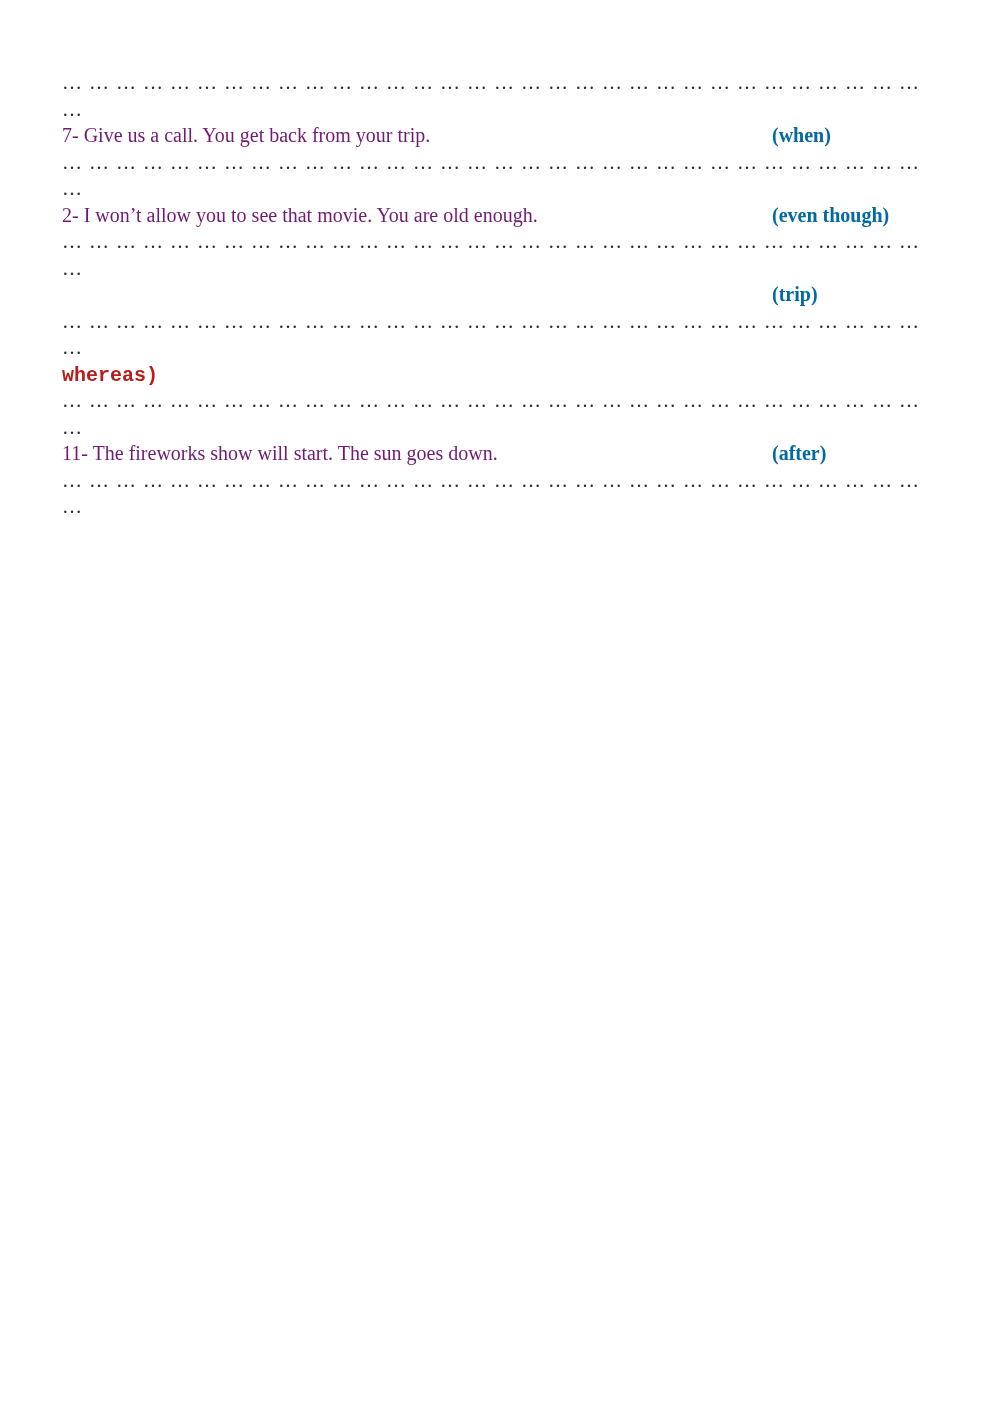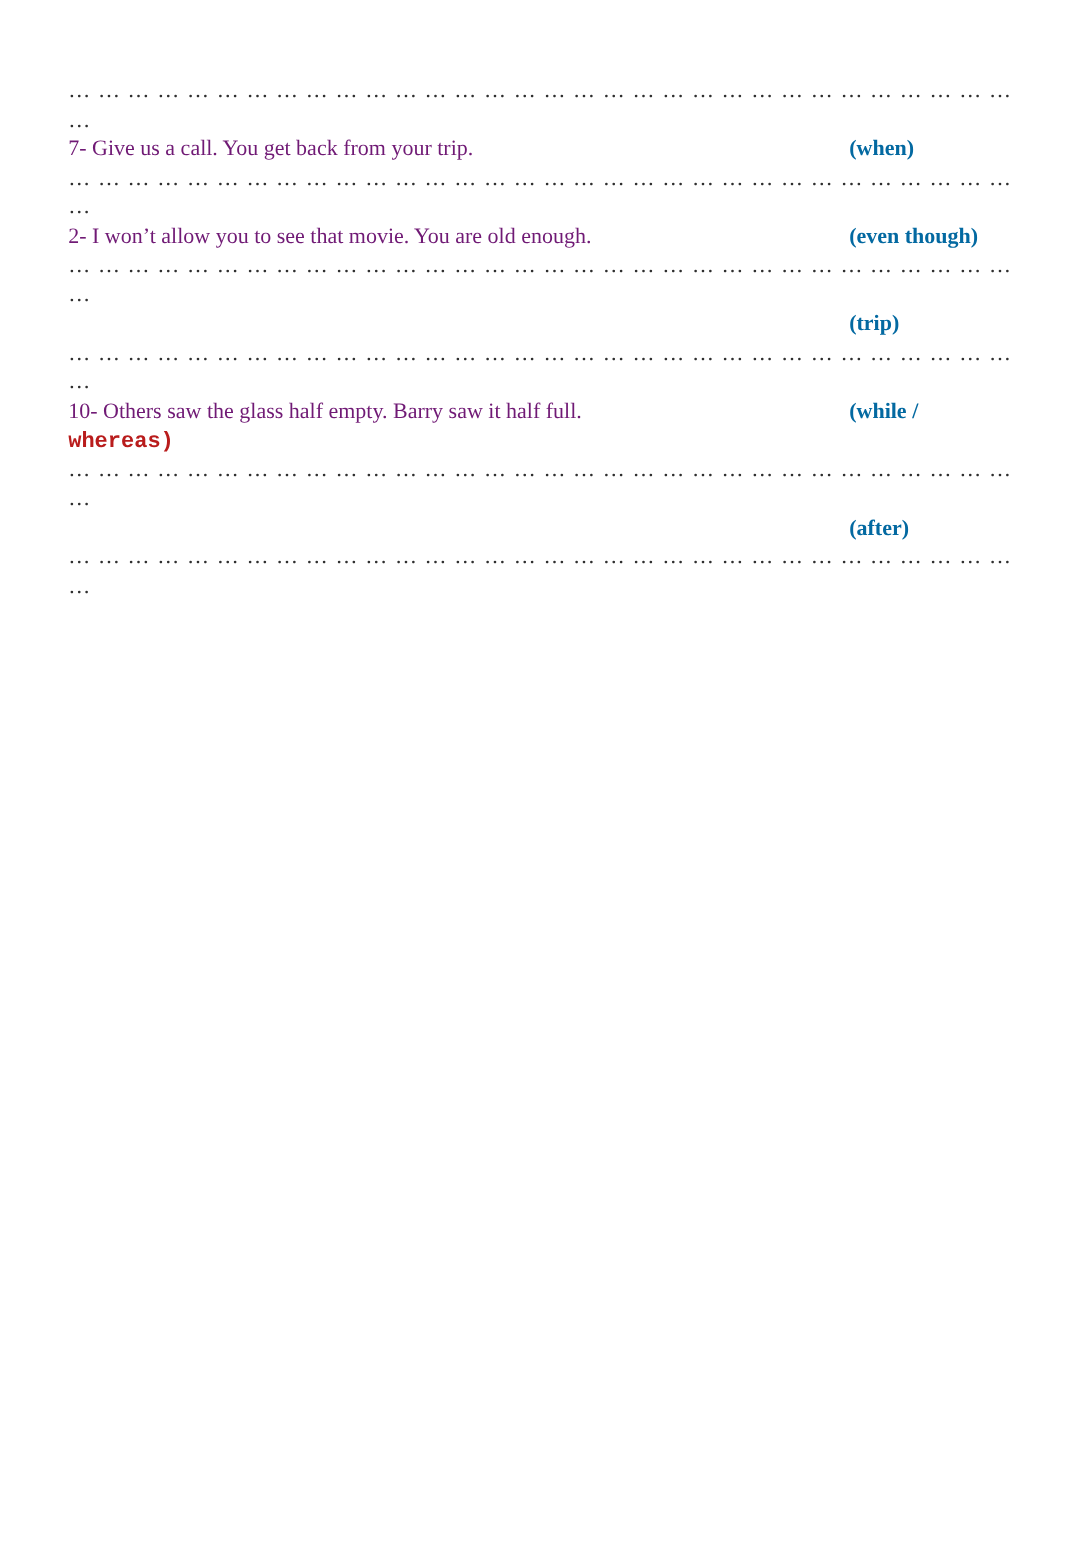--- a/index.html
+++ b/index.html
@@ -73,29 +73,26 @@
     <div class="row dots-row">… … … … … … … … … … … … … … … … … … … … … … … … … … … … … … … … … … … … … … … … … … … … … … … … … …</div>
     <div class="row dots-row">…</div>
 
     <div class="row">
       <span class="conj">(trip)</span>
     </div>
     <div class="row dots-row">… … … … … … … … … … … … … … … … … … … … … … … … … … … … … … … … … … … … … … … … … … … … … … … … … …</div>
     <div class="row dots-row">…</div>
 
     <div class="row">
-      <span class="sentence">10- Others saw the glass half empty. Barry saw it half full.</span>
-      <span class="conj">(while /</span>
-    </div>
-    <div class="row">
       <span class="conj-wrap">whereas)</span>
     </div>
     <div class="row dots-row">… … … … … … … … … … … … … … … … … … … … … … … … … … … … … … … … … … … … … … … … … … … … … … … … … …</div>
     <div class="row dots-row">…</div>
 
     <div class="row">
+      <span class="sentence">11- The fireworks show will start. The sun goes down.</span>
       <span class="conj">(after)</span>
     </div>
     <div class="row dots-row">… … … … … … … … … … … … … … … … … … … … … … … … … … … … … … … … … … … … … … … … … … … … … … … … … …</div>
     <div class="row dots-row">…</div>
 
   </div>
 </div>
 
 </body></html>

